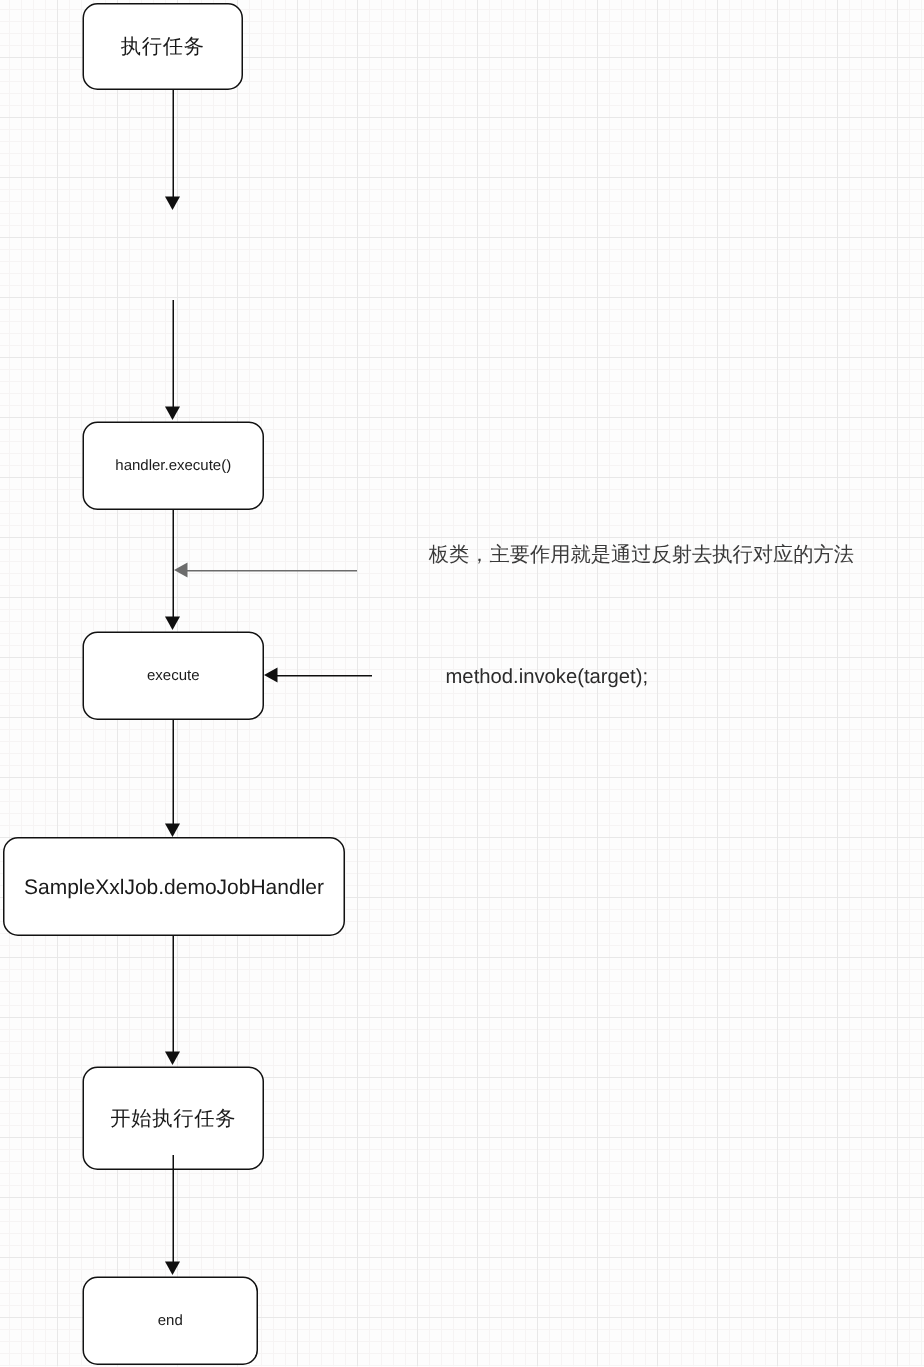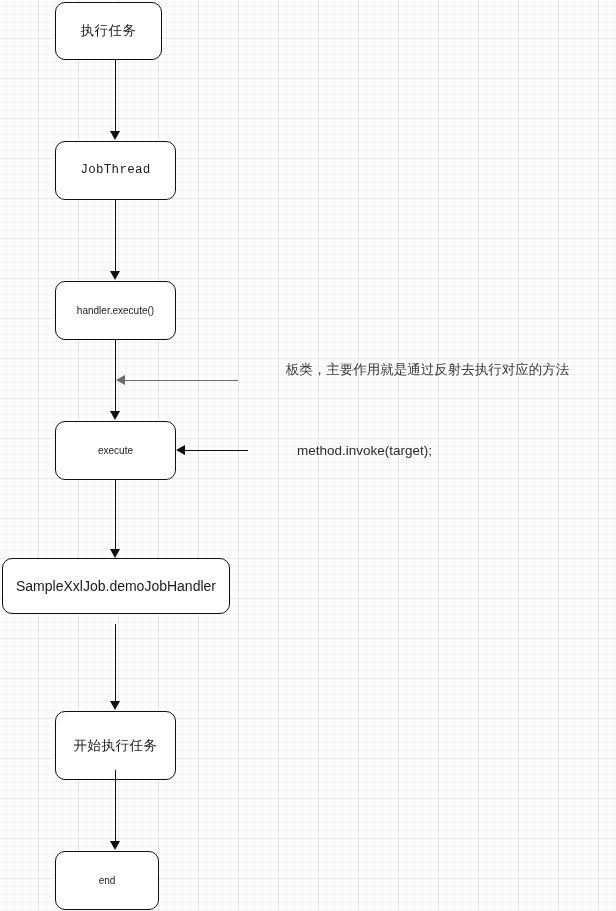--- a/index.html
+++ b/index.html
@@ -110,31 +110,30 @@
     font-family: "Liberation Sans", sans-serif;
   }
 </style>
 </head>
 <body>
 
 <div id="canvas">
 
   <div class="node cjk" style="left:55px; top:2px; width:107px; height:58px;">执行任务</div>
 
-  <div class="node mono" style="left:55px; top:141px; width:121px; height:59px;">JobThread</div>
 
   <div class="node" style="left:55px; top:281px; width:121px; height:59px;">handler.execute()</div>
 
   <div class="node" style="left:55px; top:421px; width:121px; height:59px;">execute</div>
 
-  <div class="node wide-label" style="left:2px; top:558px; width:228px; height:56px;">SampleXxlJob.demoJobHandler</div>
+  <div class="node wide-label" style="left:2px; top:558px; width:228px; height:66px;">SampleXxlJob.demoJobHandler</div>
 
   <div class="node cjk" style="left:55px; top:711px; width:121px; height:69px;">开始执行任务</div>
 
-  <div class="node" style="left:55px; top:851px; width:104px; height:59px;">end</div>
+  <div class="node" style="left:55px; top:851px; width:117px; height:59px;">end</div>
 
   <div class="vline" style="left:115px; top:60px; height:72px;"></div>
   <div class="arrowhead-down" style="left:110px; top:131px;"></div>
 
   <div class="vline" style="left:115px; top:200px; height:72px;"></div>
   <div class="arrowhead-down" style="left:110px; top:271px;"></div>
 
   <div class="vline" style="left:115px; top:340px; height:72px;"></div>
   <div class="arrowhead-down" style="left:110px; top:411px;"></div>
 

